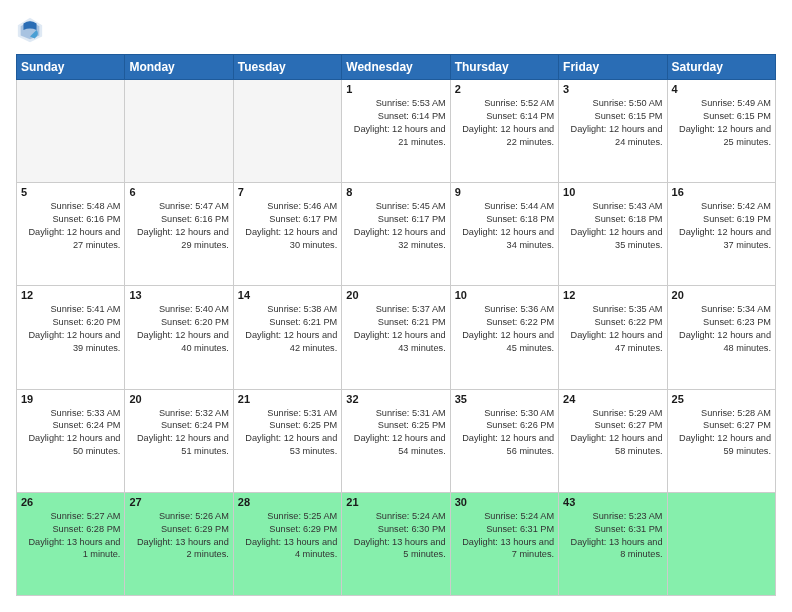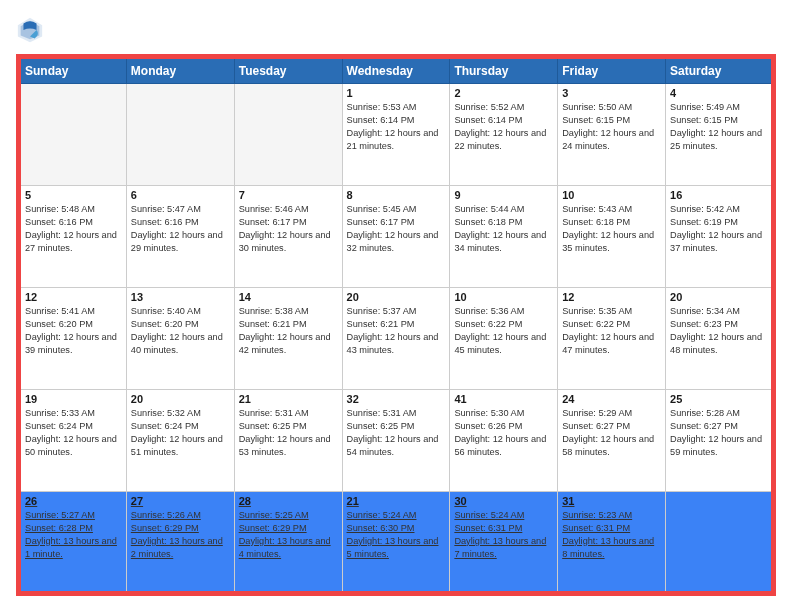--- a/index.html
+++ b/index.html
@@ -48,21 +48,21 @@
       font-size: 32px;
       font-weight: bold;
       color: #1a1a1a;
     }
     .subtitle {
       font-size: 14px;
       color: #333;
     }
     .calendar {
       flex: 1;
-      border: 5px solid #ef4444;
+      border: 1px solid #ef4444;
       border-collapse: collapse;
       width: 100%;
       table-layout: fixed;
     }
     .calendar th {
       background-color: #2a6db5;
       color: #fff;
       font-size: 12px;
       font-weight: bold;
       padding: 5px 4px;
@@ -75,34 +75,34 @@
       padding: 3px 4px;
       font-size: 9.5px;
       color: #333;
       background: #fff;
       height: 82px;
     }
     .calendar td.empty {
       background: #f5f5f5;
     }
     .calendar tr:last-child td {
-      background: #3b82f6;
-      text-decoration: underline;
+      background: #86efac;
     }
     .day-num {
       font-size: 11px;
       font-weight: bold;
       color: #1a1a1a;
       display: block;
       margin-bottom: 2px;
     }
     .cell-text {
       font-size: 9.2px;
       line-height: 1.4;
       color: #333;
+      text-align: right;
     }
   </style>
 </head>
 <body>
 
 <div class="page">
   <div class="header">
     <div class="logo">
       <svg class="logo-icon" viewBox="0 0 30 30">
         <polygon points="15,2 28,10 28,22 15,28 2,22 2,10" fill="#2a6db5" opacity="0.15"></polygon>
@@ -226,21 +226,21 @@
           </td>
           <td>
             <span class="day-num">21</span>
             <div class="cell-text">Sunrise: 5:31 AM<br>Sunset: 6:25 PM<br>Daylight: 12 hours and 53 minutes.</div>
           </td>
           <td>
             <span class="day-num">32</span>
             <div class="cell-text">Sunrise: 5:31 AM<br>Sunset: 6:25 PM<br>Daylight: 12 hours and 54 minutes.</div>
           </td>
           <td>
-            <span class="day-num">41</span>
+            <span class="day-num">35</span>
             <div class="cell-text">Sunrise: 5:30 AM<br>Sunset: 6:26 PM<br>Daylight: 12 hours and 56 minutes.</div>
           </td>
           <td>
             <span class="day-num">24</span>
             <div class="cell-text">Sunrise: 5:29 AM<br>Sunset: 6:27 PM<br>Daylight: 12 hours and 58 minutes.</div>
           </td>
           <td>
             <span class="day-num">25</span>
             <div class="cell-text">Sunrise: 5:28 AM<br>Sunset: 6:27 PM<br>Daylight: 12 hours and 59 minutes.</div>
           </td>
@@ -260,20 +260,20 @@
           </td>
           <td>
             <span class="day-num">21</span>
             <div class="cell-text">Sunrise: 5:24 AM<br>Sunset: 6:30 PM<br>Daylight: 13 hours and 5 minutes.</div>
           </td>
           <td>
             <span class="day-num">30</span>
             <div class="cell-text">Sunrise: 5:24 AM<br>Sunset: 6:31 PM<br>Daylight: 13 hours and 7 minutes.</div>
           </td>
           <td>
-            <span class="day-num">31</span>
+            <span class="day-num">43</span>
             <div class="cell-text">Sunrise: 5:23 AM<br>Sunset: 6:31 PM<br>Daylight: 13 hours and 8 minutes.</div>
           </td>
           <td class="empty"></td>
         </tr>
       </tbody>
   </table>
 </div>
 
 </body></html>

